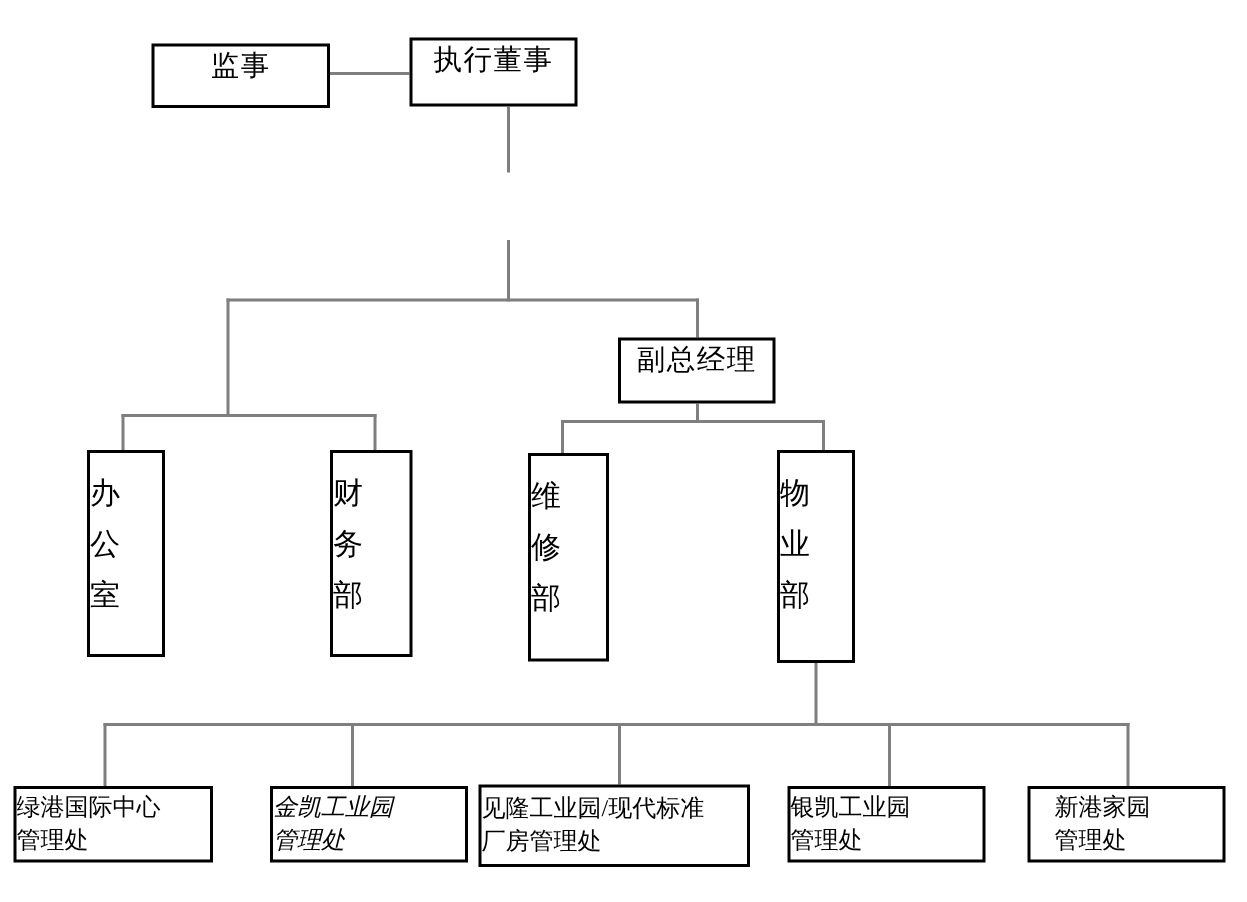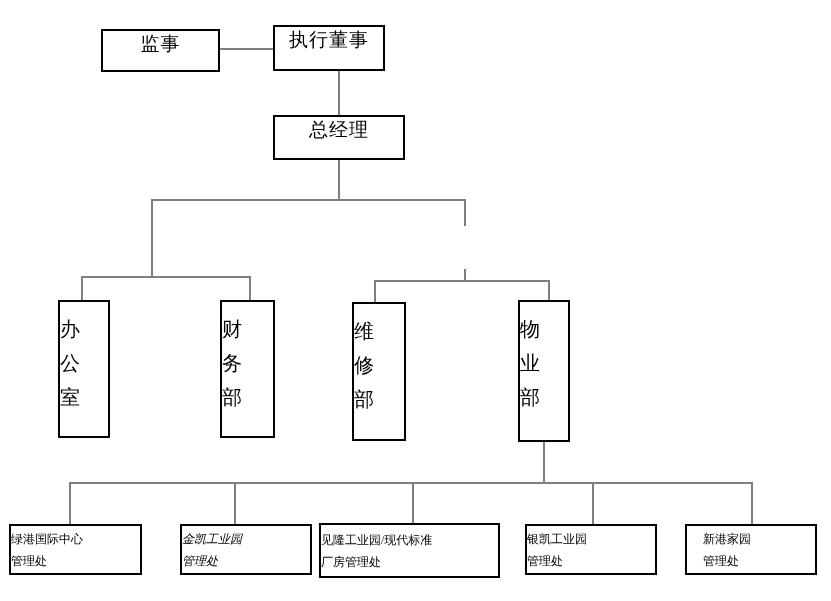--- a/index.html
+++ b/index.html
@@ -27,21 +27,21 @@
   .hbox { font-size: 19px; letter-spacing: 1px; }
   .vbox {
     flex-direction: column;
     justify-content: flex-start;
     padding-top: 17px;
     font-size: 20px;
   }
   .vbox .vchar { display: block; line-height: 21px; margin-bottom: 13px; }
   .bbox {
     flex-direction: column;
-    font-size: 12px;
+    font-size: 16px;
     line-height: 22px;
   }
   .line { position: absolute; background: var(--connector, #7f7f7f); }
 </style>
 </head>
 <body style="--background: #ffffff; --border: #000000; --connector: #7f7f7f; --text: #000000;">
 
 <div class="canvas">
 
   <div class="line" style="left:220px; top:48px; width:53px; height:2px;"></div>
@@ -65,24 +65,24 @@
   <div class="line" style="left:592px; top:482px; width:2px; height:43px;"></div>
   <div class="line" style="left:751px; top:482px; width:2px; height:43px;"></div>
 
   <div class="box hbox" style="left:101px; top:29px; width:119px; height:43px;">
     <span>监事</span>
   </div>
   <div class="box hbox" style="left:273px; top:25px; width:112px; height:46px;">
     <span>执行董事</span>
   </div>
 
-  <div class="box hbox" style="left:273px; top:115px; width:132px; height:45px;">
-    <span>总经理</span>
+
+  <div class="box hbox" style="left:412px; top:225px; width:105px; height:44px;">
+    <span>副总经理</span>
   </div>
-
 
   <div class="box vbox" style="left:58px; top:300px; width:52px; height:138px;">
     <span class="vchar">办</span>
     <span class="vchar">公</span>
     <span class="vchar">室</span>
   </div>
   <div class="box vbox" style="left:220px; top:300px; width:55px; height:138px;">
     <span class="vchar">财</span>
     <span class="vchar">务</span>
     <span class="vchar">部</span>

